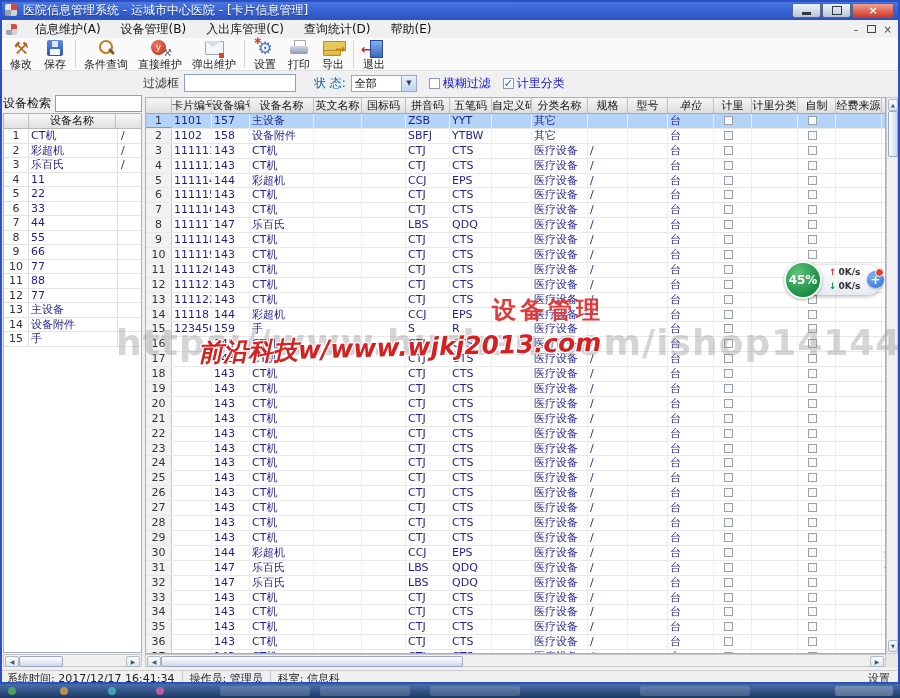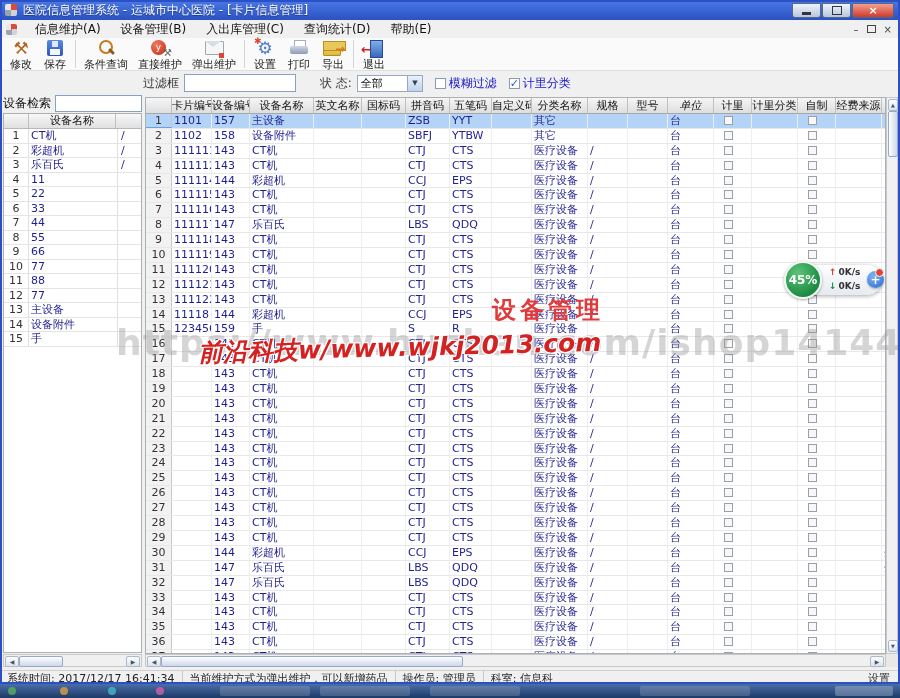--- a/index.html
+++ b/index.html
@@ -65,21 +65,21 @@
   .ic-exit .door{position:absolute;left:8px;top:1px;width:11px;height:16px;background:linear-gradient(#7fb0e8,#3a68c0);border:1px solid #26489a}
   .ic-exit .ar{position:absolute;left:-1px;top:3px;font-size:13px;font-weight:bold;color:#c22}
 
   
   .tabrow{position:absolute;left:0;top:71px;width:900px;height:22px;z-index:5}
   .tabs{position:absolute;left:3px;top:3px;display:flex}
   .tab{padding:2px 7px 3px;font-size:11px;border:1px solid #9aa0a8;border-bottom:none;background:#e2e2e2;color:#222;margin-right:1px}
   .tab.active{background:#fcfcfc}
   .filterbar{position:absolute;left:143px;top:3px;display:flex;align-items:center;font-size:12px;color:#333}
   .filterbar input{width:106px;height:14px;border:1px solid #8aa0c0;margin-left:5px;font-size:11px;font-family:"DejaVu Sans",sans-serif}
-  .statuslbl{color:#404040;margin-left:24px}
+  .statuslbl{color:#0369a1;margin-left:18px}
   .dd{width:66px;height:17px;border:1px solid #98a8c0;background:#fff;display:flex;align-items:center;font-size:11px;padding-left:3px;margin-left:5px;box-sizing:border-box;color:#111}
   .dd .arrow{margin-left:auto;width:14px;height:15px;background:linear-gradient(#eaf1fb,#c0d4ee);border-left:1px solid #98a8c0;font-size:7px;display:flex;align-items:center;justify-content:center;color:#345}
   .ckwrap{display:flex;align-items:center;color:#1515c8;font-size:12px}
   .ckb{width:11px;height:11px;border:1px solid #8a9ab0;background:#fff;margin:0 3px 0 12px;position:relative;box-sizing:border-box}
   .ckb.checked::after{content:"✓";position:absolute;left:0px;top:-2px;font-size:11px;font-weight:bold;color:#2858c8}
 
   
   .sidebar{position:absolute;left:3px;top:95px;width:139px;height:572px;z-index:4}
   .sb-search{display:flex;align-items:center;font-size:12px;color:#111;height:16px}
   .sb-search input{flex:1;height:13px;border:1px solid #8aa0c0;margin-left:4px;min-width:10px;font-size:11px}
@@ -1154,21 +1154,20 @@
     <div><span class="g-up">↑</span><span>0K/s</span></div>
     <div><span class="g-down">↓</span><span>0K/s</span></div>
   </div>
   <div class="g-plus">+</div>
   <div class="g-dot"></div>
   <div class="g-circle">45%</div>
 </div>
 
 <div class="statusbar">
   <span class="seg">系统时间: 2017/12/17 16:41:34</span>
-  <span class="seg">当前维护方式为弹出维护，可以新增药品</span>
   <span class="seg">操作员: 管理员</span>
   <span class="seg fill">科室: 信息科</span>
   <span class="seg right">设置</span>
 </div>
 
 <div class="taskbar">
   <span class="tkdot" style="left:8px;background:#58b858"></span>
   <span class="tkdot" style="left:60px;background:#e8a33d"></span>
   <span class="tkdot" style="left:108px;background:#45c0c8"></span>
   <span class="tkdot" style="left:156px;background:#e060a8"></span>

